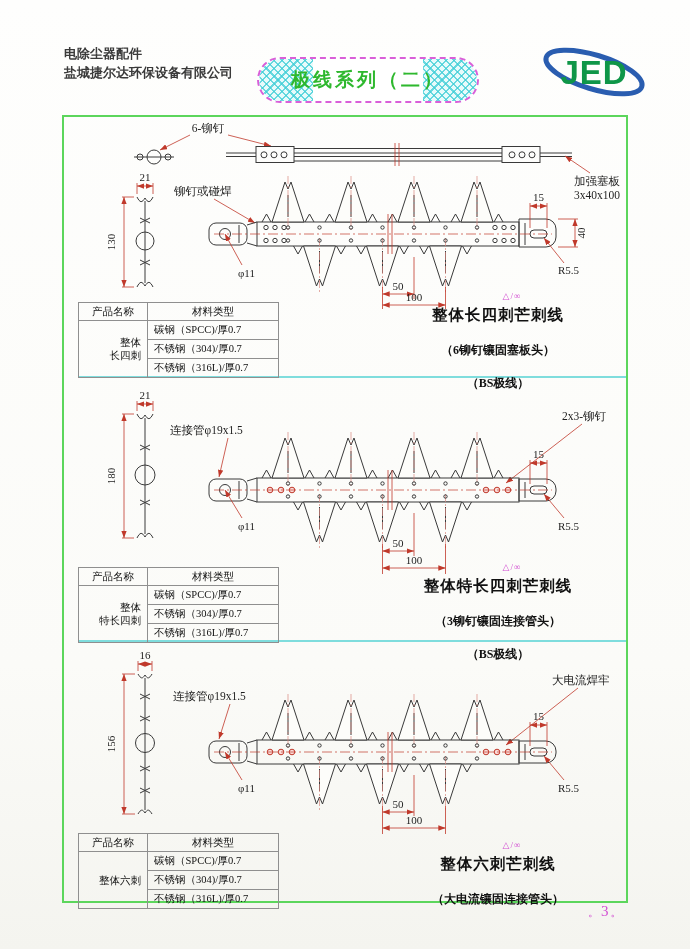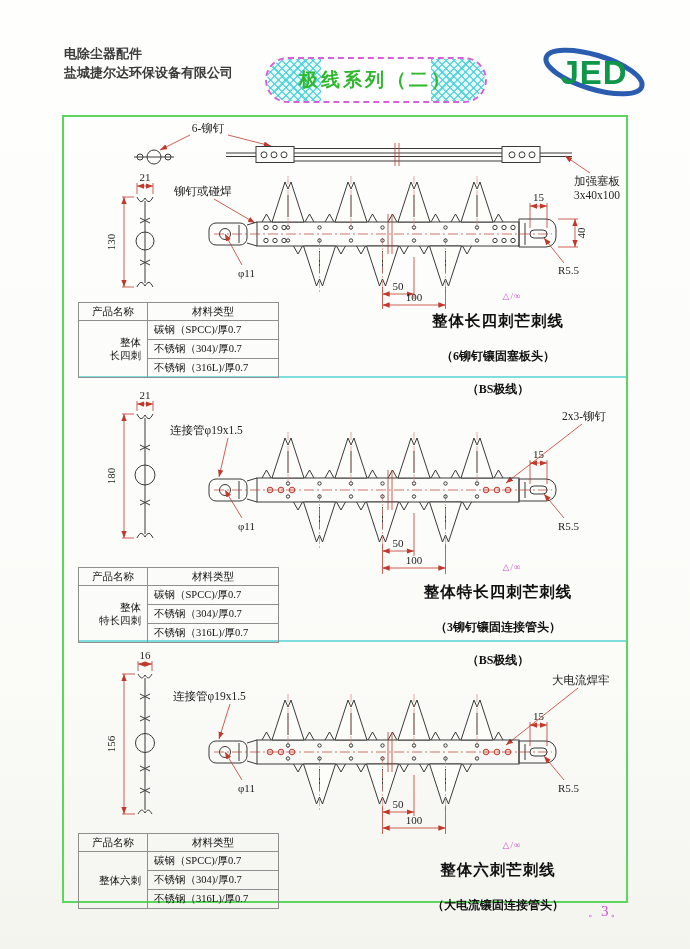--- a/index.html
+++ b/index.html
@@ -1,19 +1,19 @@
 <!DOCTYPE html>
 <html><head>
 <meta charset="utf-8">
 <style>
   html,body{margin:0;padding:0;background:#fff;}
   .page{position:relative;width:690px;height:949px;background:linear-gradient(180deg,#fefefd 0%,#fbfbf8 70%,#f4f4ef 100%);font-family:"Liberation Sans",sans-serif;overflow:hidden;}
   
   .company{position:absolute;left:64px;top:44px;font-size:13px;font-weight:bold;color:#3a3a3a;line-height:19px;}
-  .badge{position:absolute;left:265px;top:57px;width:222px;height:46px;border:2px dashed #d95fd9;border-radius:24px;box-sizing:border-box;background:#ffffff;overflow:hidden;}
+  .badge{position:absolute;left:257px;top:57px;width:222px;height:46px;border:2px dashed #d95fd9;border-radius:24px;box-sizing:border-box;background:#ffffff;overflow:hidden;}
   .badge .cap{position:absolute;top:0;bottom:0;width:54px;background-color:#e8fbfb;
     background-image:repeating-linear-gradient(45deg,rgba(61,205,214,.75) 0 1.5px,transparent 1.5px 5.5px),
                      repeating-linear-gradient(135deg,rgba(61,205,214,.75) 0 1.5px,transparent 1.5px 5.5px);}
   .badge .capL{left:0;border-radius:22px 0 0 22px;}
   .badge .capR{right:0;border-radius:0 22px 22px 0;}
   .badge .btxt{position:absolute;left:0;right:0;top:0;bottom:0;display:flex;align-items:center;justify-content:center;
     font-size:19px;font-weight:bold;color:#2eb82e;letter-spacing:3px;}
   .logo{position:absolute;left:540px;top:37px;width:108px;height:72px;}
   
   .mainbox{position:absolute;left:62px;top:115px;width:566px;height:788px;border:2px solid #5cd65c;box-sizing:border-box;padding-left:14px;}
@@ -27,21 +27,21 @@
   
   table.mat{position:absolute;left:0;border-collapse:collapse;font-family:"Liberation Serif",serif;font-size:10.5px;color:#111;}
   table.mat th,table.mat td{border:1px solid #8f8f8f;padding:0 6px;font-weight:normal;}
   table.mat th{height:17px;text-align:center;}
   table.mat td{height:18px;text-align:left;}
   table.mat td.prod{text-align:right;width:56px;line-height:13px;border-radius:12px;}
   table.mat td.mcell{width:118px;}
   
   .caption{position:absolute;right:12px;width:232px;text-align:center;font-family:"Liberation Serif",serif;color:#111;}
   .caption .mark{font-size:9px;color:#d24fd2;letter-spacing:1px;transform:translateX(14px);height:12px;}
-  .caption .ctitle{font-size:15.5px;font-weight:bold;letter-spacing:1px;margin-top:8px;}
+  .caption .ctitle{font-size:15.5px;font-weight:bold;letter-spacing:1px;margin-top:2px;}
   .caption .csub{font-size:12px;font-weight:bold;margin-top:16px;}
   
   .pgnum{position:absolute;left:588px;top:903px;color:#d24fd2;font-family:"Liberation Serif",serif;font-size:11px;}
   .pgnum b{font-size:15px;font-weight:normal;margin:0 2px;}
 </style>
 </head>
 <body>
 
 <svg width="0" height="0" style="position:absolute">
   <defs>

